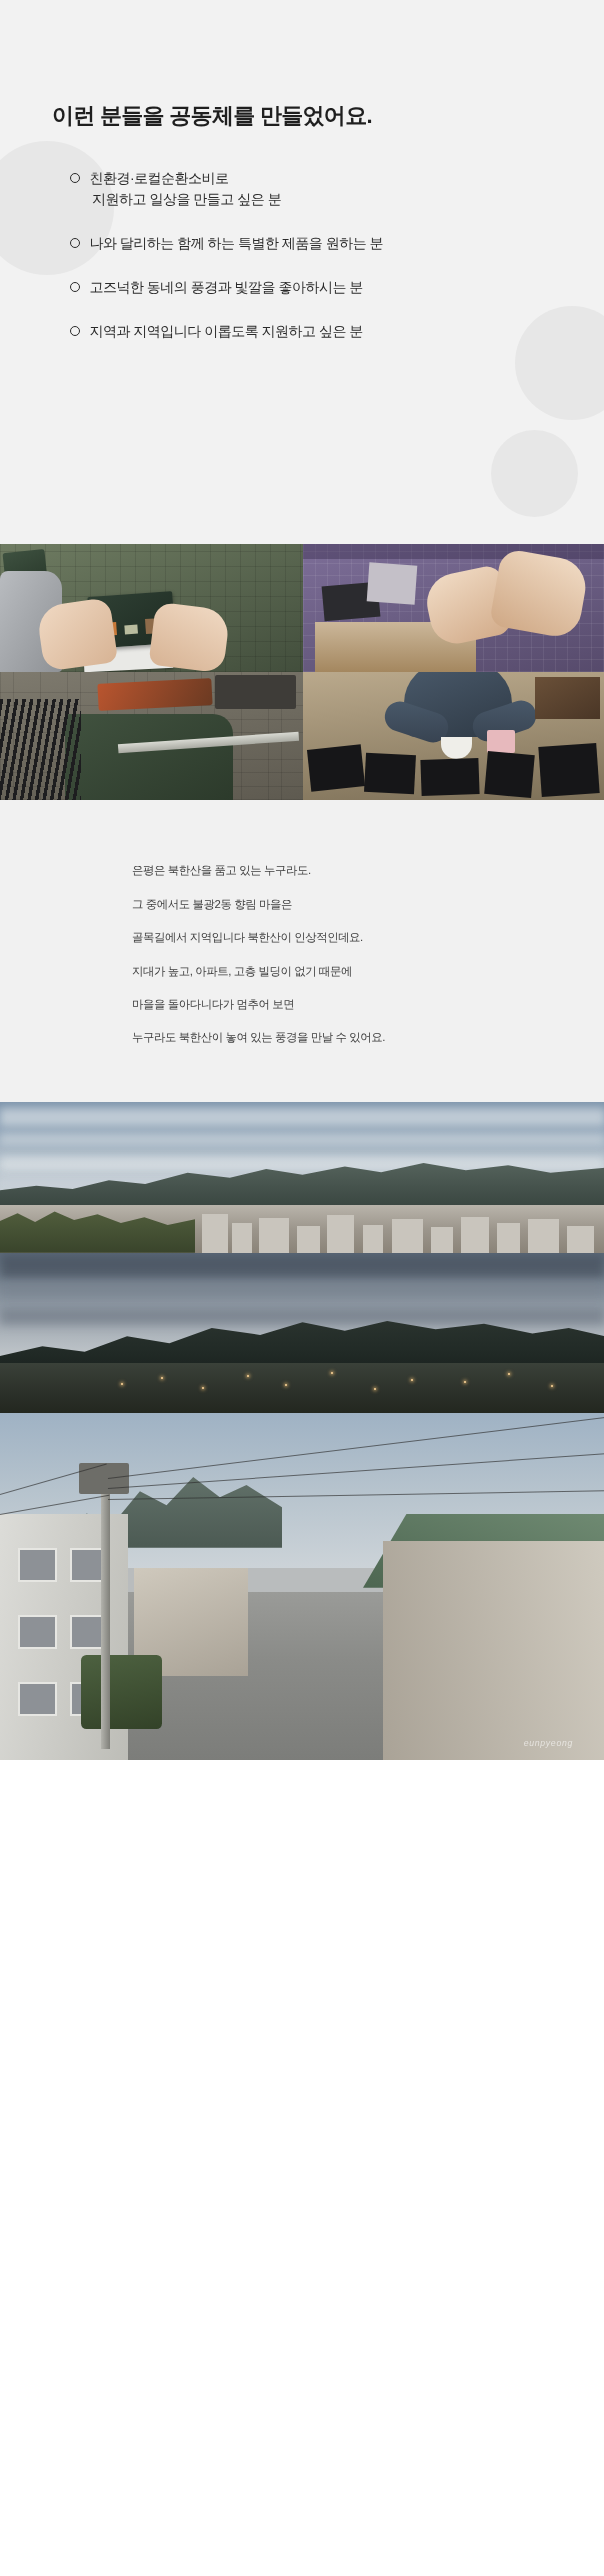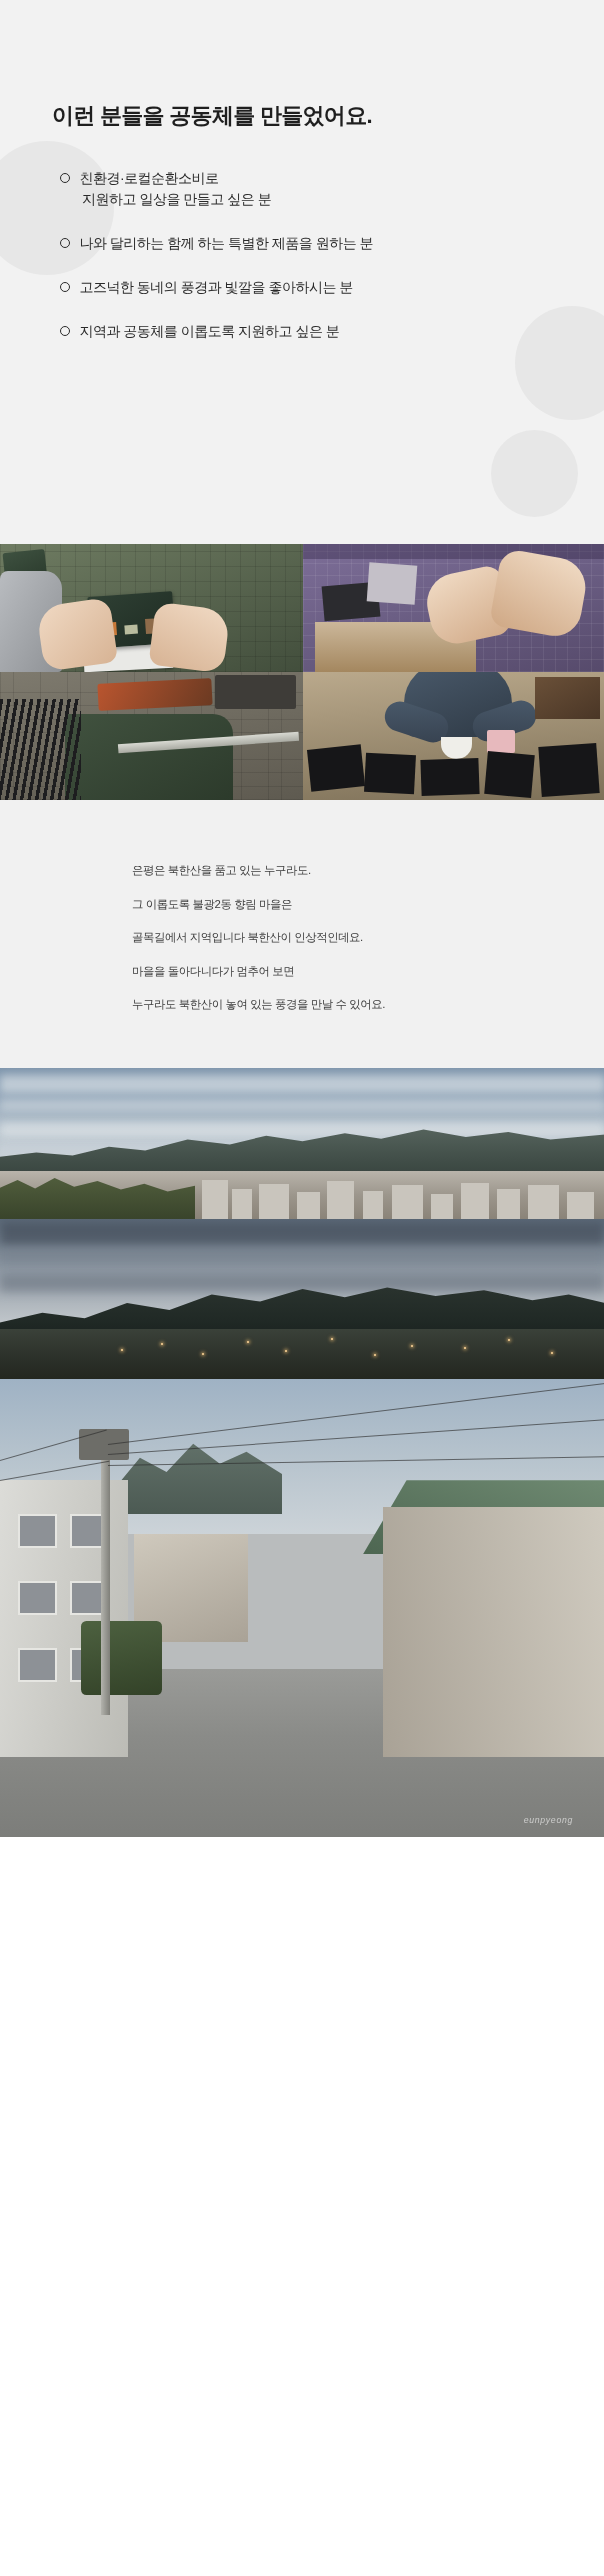--- a/index.html
+++ b/index.html
@@ -44,21 +44,21 @@
   .intro-title {
     font-size: 22px;
     font-weight: bold;
     color: #1f1f1f;
     letter-spacing: -0.7px;
     line-height: 1.4;
     margin: 0 0 36px 0;
   }
   .bullet-list {
     list-style: none;
-    margin: 8px;
+    margin: 18px;
     padding: 0;
   }
   .bullet-item {
     display: flex;
     align-items: flex-start;
     margin-bottom: 23px;
     font-size: 14px;
     letter-spacing: -0.5px;
     color: #2a2a2a;
     line-height: 1.5;
@@ -367,21 +367,21 @@
   }
   .land2 .light {
     position: absolute; width: 2px; height: 2px; border-radius: 50%;
     background: #ffd79a; box-shadow: 0 0 3.4px 1.3px rgba(255,200,120,.6);
   }
 
   
   .alley {
     position: relative;
     width: 605px;
-    height: 458px;
+    height: 347px;
     overflow: hidden;
     background: #b9bcbd;
   }
   .alley .sky3 {
     position: absolute; left: 0; top: 0; width: 605px; height: 155px;
     background: linear-gradient(180deg, #9fb2c4 0%, #b6c3cd 50%, #ccd3d8 100%);
   }
   .alley .mtn3 {
     position: absolute; left: 60px; top: 34px; width: 222px; height: 101px;
     background: linear-gradient(180deg, #6a7a72, #4c5a53);
@@ -465,21 +465,21 @@
         </li>
         <li class="bullet-item">
           <span class="bullet-mark"></span>
           <span class="bullet-text">
             <span>고즈넉한 동네의 풍경과 빛깔을 좋아하시는 분</span>
           </span>
         </li>
         <li class="bullet-item">
           <span class="bullet-mark"></span>
           <span class="bullet-text">
-            <span>지역과 공동체를 이롭도록 지원하고 싶은 분</span>
+            <span>지역과 지역입니다 이롭도록 지원하고 싶은 분</span>
           </span>
         </li>
       </ul>
     </div>
   </section>
 
   <section class="photo-grid">
 
     <div class="photo-cell ph1">
       <div class="mat"></div>
@@ -529,22 +529,23 @@
       <div class="blk b3"></div>
       <div class="blk b4"></div>
       <div class="blk b5"></div>
     </div>
 
   </section>
 
   <section class="story-section">
     <div class="story-inner">
       <p class="story-line">은평은 북한산을 품고 있는 누구라도.</p>
-      <p class="story-line">그 이롭도록 불광2동 향림 마을은</p>
+      <p class="story-line">그 중에서도 불광2동 향림 마을은</p>
       <p class="story-line">골목길에서 지역입니다 북한산이 인상적인데요.</p>
+      <p class="story-line">지대가 높고, 아파트, 고층 빌딩이 없기 때문에</p>
       <p class="story-line">마을을 돌아다니다가 멈추어 보면</p>
       <p class="story-line">누구라도 북한산이 놓여 있는 풍경을 만날 수 있어요.</p>
     </div>
   </section>
 
   <section class="land1">
     <div class="sky"></div>
     <div class="cloudband cb1"></div>
     <div class="cloudband cb2"></div>
     <div class="cloudband cb3"></div>

